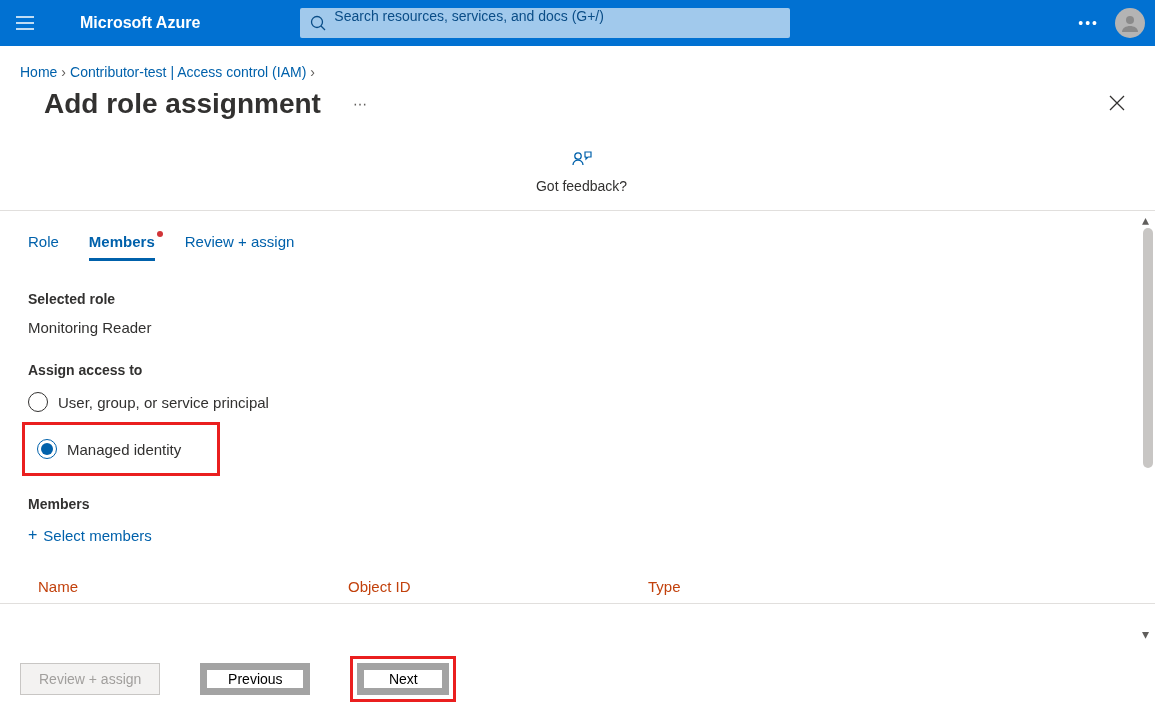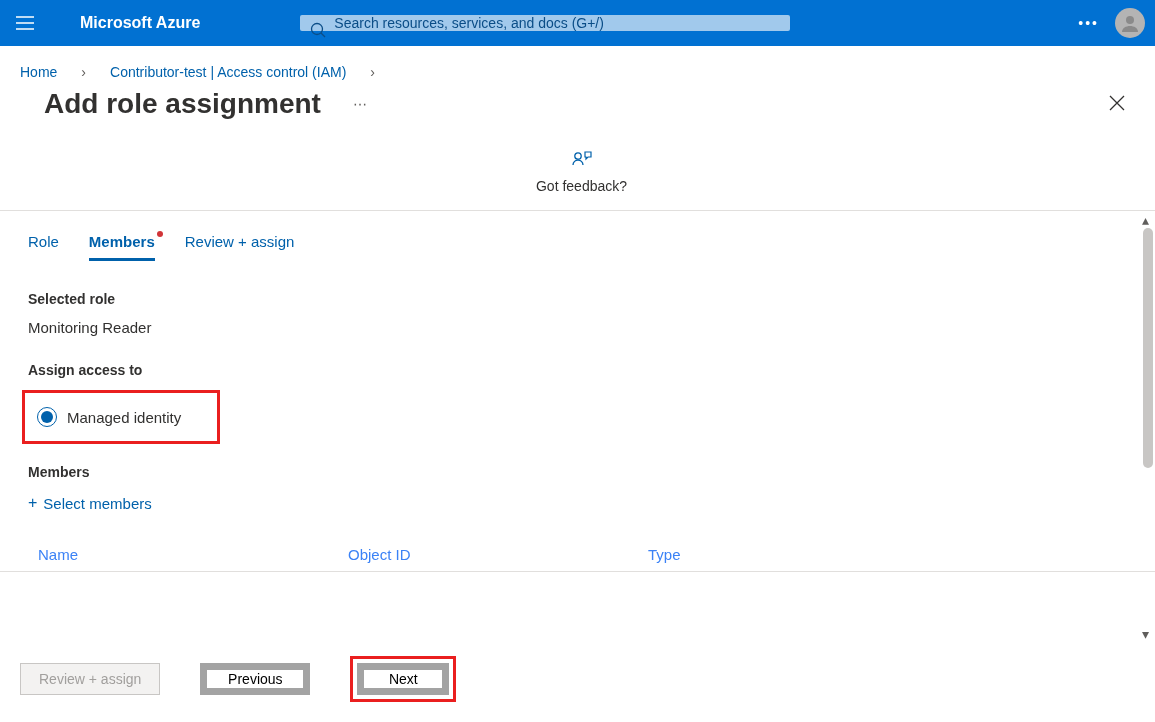--- a/index.html
+++ b/index.html
@@ -31,21 +31,21 @@
     font-weight:600;
     font-size:16px;
     margin-left: 40px;
   }
   .search-wrap {
     margin-left: 100px;
     flex: 0 0 490px;
   }
   .search {
     width: 100%;
-    height: 16px;
+    height: 30px;
     background: #a1c9ec;
     border: none;
     border-radius: 2px;
     padding: 0 10px 0 34px;
     display:flex;
     align-items:flex-start;
     color:#0a4d87;
     position:relative;
   }
   .search svg { position:absolute; left:10px; top:7px; }
@@ -56,21 +56,21 @@
     gap:16px;
   }
   .avatar {
     width:30px;height:30px;border-radius:50%;
     background:#b4b4b4;
     display:flex;align-items:center;justify-content:center;
   }
   
   .breadcrumb {
     display:flex;align-items:center;
-    gap:24px;
+    gap:4px;
     padding: 18px 20px 4px 20px;
     font-size:14px;
   }
   .breadcrumb a { color:#0061ab; text-decoration:none; }
   .breadcrumb .sep { color:#605e5c; }
   
   .title-row {
     display:flex;align-items:center;
     padding: 4px 20px 30px 20px;
     margin-left: 24px;
@@ -154,21 +154,21 @@
     color:#0061ab;
     display:inline-flex;align-items:center;gap:6px;
     cursor:pointer;
     font-size:15px;
     margin-top:2px;
   }
   
   .table-head {
     display:flex;
     padding: 34px 20px 8px 38px;
-    color:#3b82f6;
+    color:#c2410c;
     font-size:15px;
     border-bottom:1px solid #e1dfdd;
     justify-content:center;
   }
   .th-name { flex:0 0 310px; }
   .th-obj { flex:0 0 300px; }
   .th-type { flex:1; }
   
   .footer {
     position:absolute;
@@ -271,20 +271,24 @@
   </div>
   <div class="tab">Review + assign</div>
 </div>
 
 <div class="content">
   <div class="sec-label">Selected role</div>
   <div class="sec-value">Monitoring Reader</div>
 
   <div class="sec-label">Assign access to</div>
 
+  <div class="radio-row">
+    <span class="radio"></span>
+    <span>User, group, or service principal</span>
+  </div>
 
   <div style="margin-left:-6px;margin-bottom:20px;">
     <div class="highlight-box">
       <div class="radio-row" style="margin:8px;">
         <span class="radio selected"></span>
         <span>Managed identity</span>
       </div>
     </div>
   </div>
 

